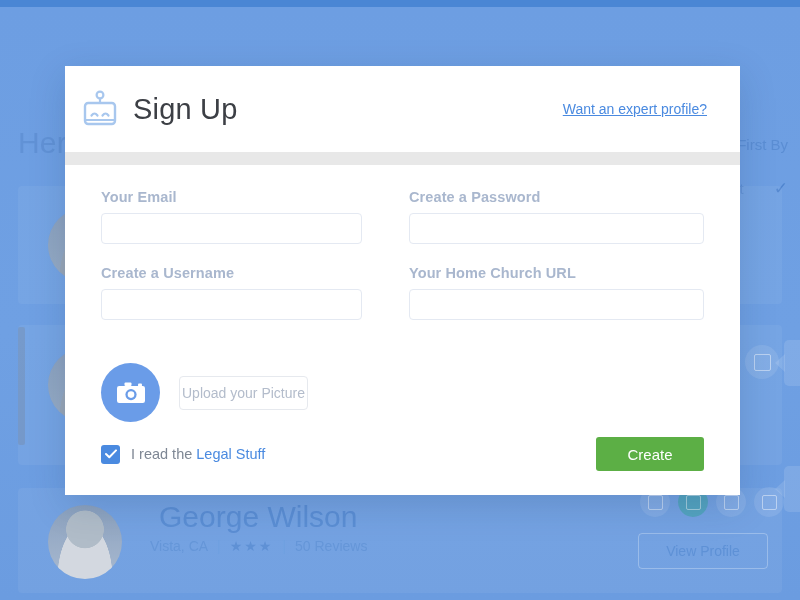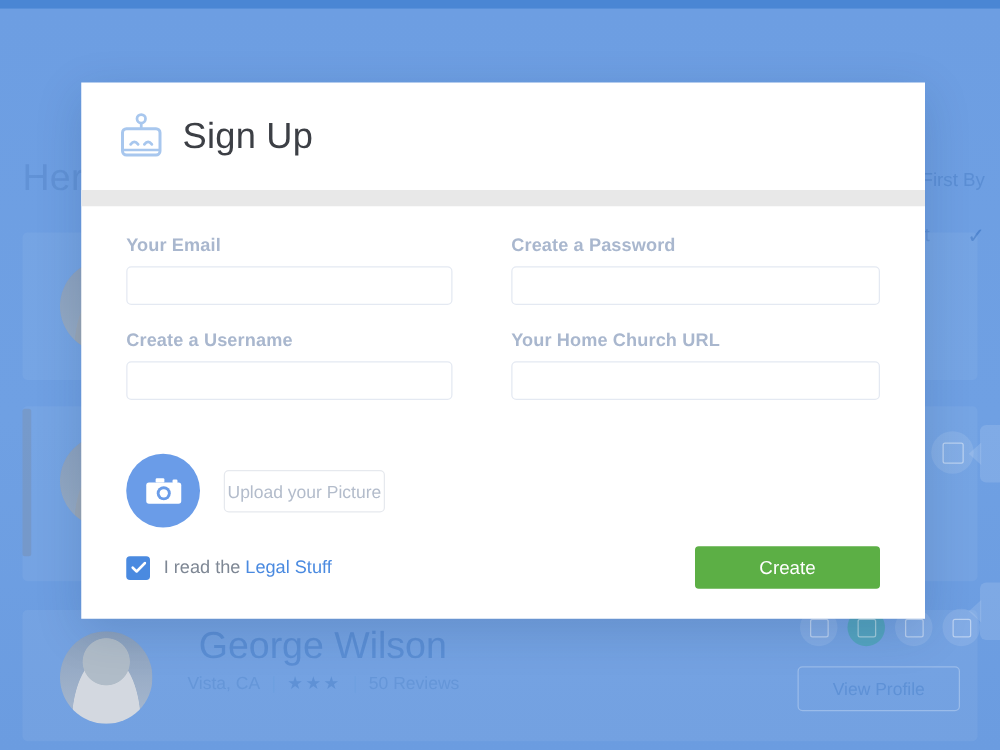--- a/index.html
+++ b/index.html
@@ -245,21 +245,21 @@
     background: #ffffff;
     box-shadow: 0 10px 34px rgba(20,50,90,0.17);
     overflow: hidden;
   }
 
   .modal-header {
     position: relative;
     height: 86px;
     display: flex;
     align-items: center;
-    padding: 0 33px 0 29px;
+    padding: 0 33px 0 16px;
   }
   .robot-icon { flex: 0 0 auto; margin-right: 14px; display: block; }
   .modal-title {
     font-size: 29px;
     color: #3c3f45;
     font-weight: 400;
     letter-spacing: .2px;
   }
   .header-link {
     margin-left: auto;
@@ -366,21 +366,21 @@
     cursor: pointer;
     flex: 0 0 auto;
   }
   .legal-link {
     color: #4a8ae0;
     text-decoration: none;
     cursor: pointer;
   }
   .create-btn {
     margin-left: auto;
-    width: 148px;
+    width: 108px;
     height: 34px;
     background: #5caf45;
     color: #fff;
     border: none;
     border-radius: 3px;
     font-size: 15px;
     cursor: pointer;
     font-family: "Liberation Sans", sans-serif;
   }
 </style>
@@ -458,20 +458,21 @@
     <div class="modal-header">
       <svg class="robot-icon" width="38" height="40" viewBox="0 0 38 40">
         <circle cx="19" cy="6" r="3.4" fill="none" stroke="#a8c7ee" stroke-width="2.2"></circle>
         <line x1="19" y1="9.4" x2="19" y2="14" stroke="#a8c7ee" stroke-width="2.2"></line>
         <rect x="4" y="14" width="30" height="21" rx="3.2" fill="none" stroke="#a8c7ee" stroke-width="2.4"></rect>
         <path d="M10.5 26.5 q3 -4 6 0" fill="none" stroke="#a8c7ee" stroke-width="2.2" stroke-linecap="round"></path>
         <path d="M21.5 26.5 q3 -4 6 0" fill="none" stroke="#a8c7ee" stroke-width="2.2" stroke-linecap="round"></path>
         <line x1="4" y1="31" x2="34" y2="31" stroke="#a8c7ee" stroke-width="2"></line>
       </svg>
       <span class="modal-title">Sign Up</span>
+      <a class="header-link">Want an expert profile?</a>
     </div>
 
     <div class="modal-divider"></div>
 
     <div class="modal-body">
       <div class="form-grid">
 
         <div class="field">
           <label class="field-label">Your Email</label>
           <input class="field-input" type="text" placeholder="" style="">

